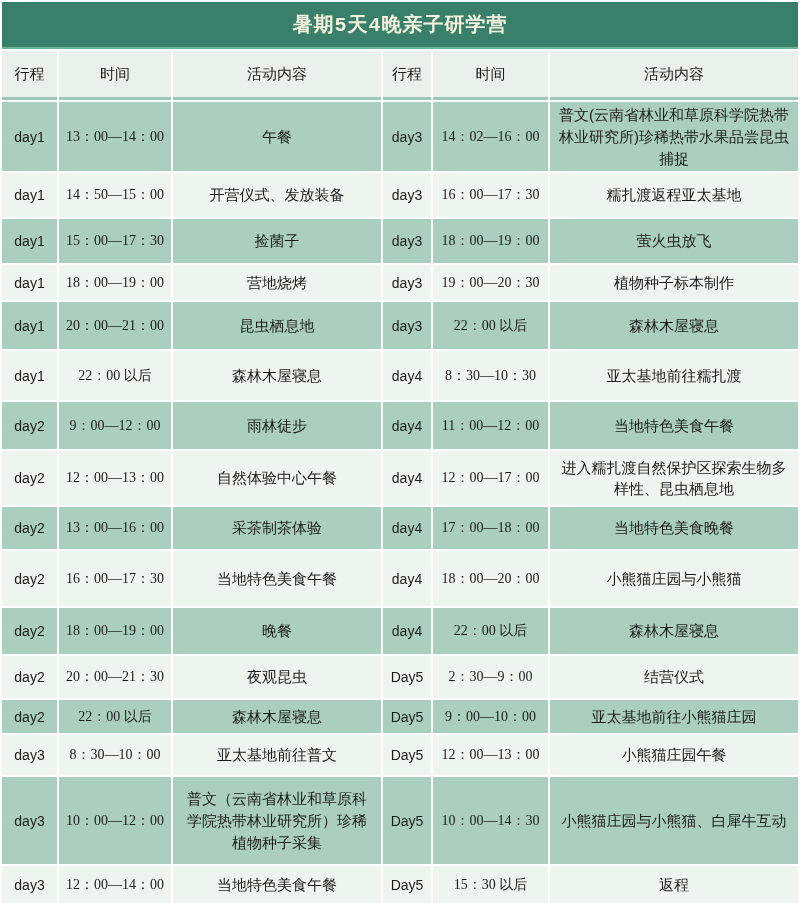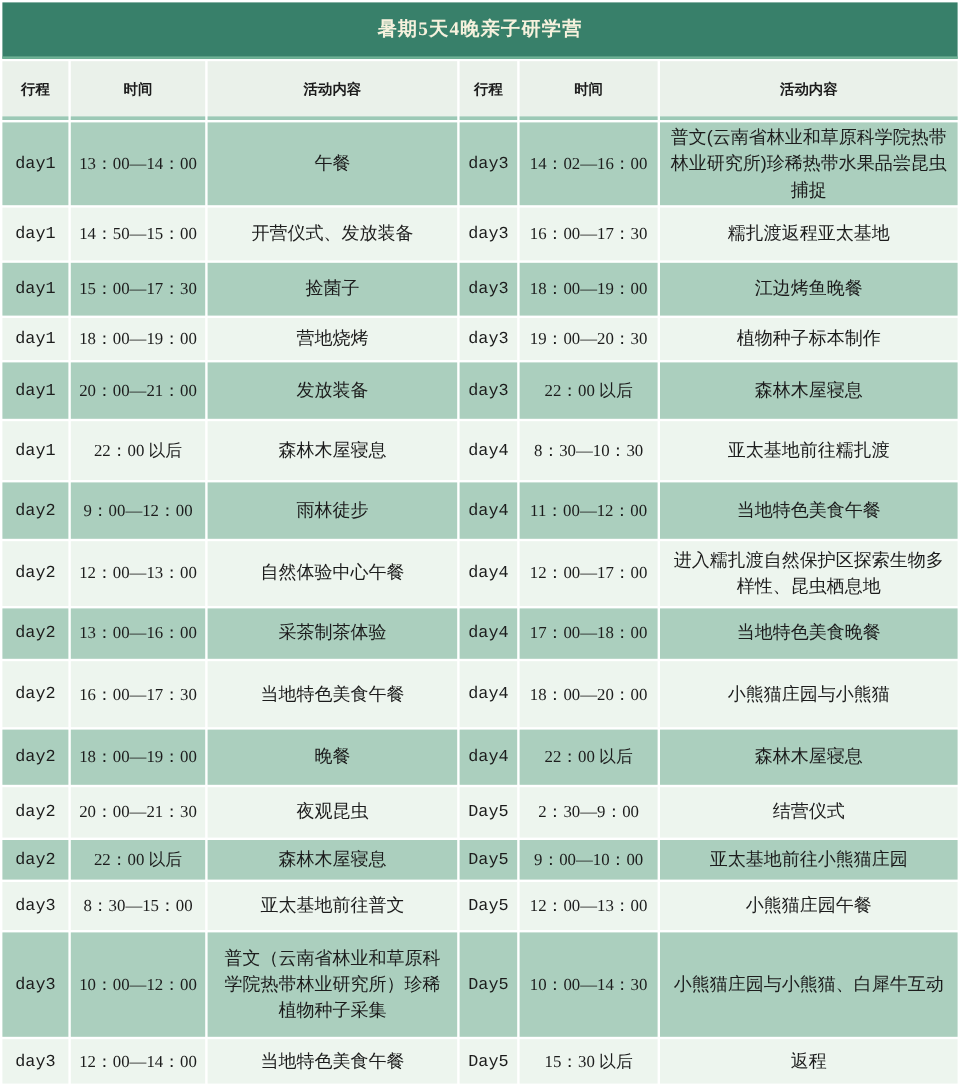--- a/index.html
+++ b/index.html
@@ -14,31 +14,31 @@
     --gap:#FFFFFF;
     --track:#F5F5F5;
     --thumb:#CFCFCF;
   }
   html,body{margin:0;padding:0;background:var(--gap);}
   body{width:800px;font-family:"Liberation Sans","DejaVu Sans",sans-serif;color:var(--cell-text);}
   table{width:800px;border-collapse:separate;border-spacing:2px;background:var(--gap);table-layout:fixed;}
   td,th{vertical-align:middle;text-align:center;overflow:hidden;}
   .title-cell{
     height:43px;background:var(--title-bg);color:var(--title-text);
-    font-family:Liberation Serif, serif;
-    font-size:16px;font-weight:bold;letter-spacing:1px;
+    font-family:Liberation Mono, monospace;
+    font-size:20px;font-weight:bold;letter-spacing:1px;
     border-bottom:2px solid var(--title-edge);
   }
   .colhead th{
-    height:44px;background:var(--header-bg);font-weight:bold;font-size:12px;
+    height:44px;background:var(--header-bg);font-weight:normal;font-size:15px;
     border-bottom:3px solid var(--header-edge);
   }
   tbody tr.green td{background:var(--row-green);text-align:center;}
   tbody tr.light td{background:var(--row-light);}
-  td.day{font-family:Liberation Mono, monospace;font-size:14px;white-space:nowrap;}
+  td.day{font-family:Liberation Sans, sans-serif;font-size:14px;white-space:nowrap;}
   td.time{font-family:"Liberation Serif","DejaVu Serif",serif;font-size:14px;white-space:nowrap;padding:4px;margin-top:24px;}
   td.activity{font-size:15px;line-height:1.45;padding:2px 8px;}
 </style>
 </head>
 <body>
 
 <table>
   <colgroup>
     <col style="width:55px">
       <col style="width:112px">
@@ -76,34 +76,34 @@
         <td class="day">day3</td>
         <td class="time">16：00—17：30</td>
         <td class="activity">糯扎渡返程亚太基地</td>
       </tr>
       <tr class="green" style="height: 44px;">
         <td class="day">day1</td>
         <td class="time">15：00—17：30</td>
         <td class="activity">捡菌子</td>
         <td class="day">day3</td>
         <td class="time">18：00—19：00</td>
-        <td class="activity">江边烤鱼晚餐</td>
+        <td class="activity">萤火虫放飞</td>
       </tr>
       <tr class="light" style="height: 35px;">
         <td class="day">day1</td>
         <td class="time">18：00—19：00</td>
         <td class="activity">营地烧烤</td>
         <td class="day">day3</td>
         <td class="time">19：00—20：30</td>
         <td class="activity">植物种子标本制作</td>
       </tr>
       <tr class="green" style="height: 47px;">
         <td class="day">day1</td>
         <td class="time">20：00—21：00</td>
-        <td class="activity">发放装备</td>
+        <td class="activity">昆虫栖息地</td>
         <td class="day">day3</td>
         <td class="time">22：00 以后</td>
         <td class="activity">森林木屋寝息</td>
       </tr>
       <tr class="light" style="height: 49px;">
         <td class="day">day1</td>
         <td class="time">22：00 以后</td>
         <td class="activity">森林木屋寝息</td>
         <td class="day">day4</td>
         <td class="time">8：30—10：30</td>
@@ -160,21 +160,21 @@
       <tr class="green" style="height: 33px;">
         <td class="day">day2</td>
         <td class="time">22：00 以后</td>
         <td class="activity">森林木屋寝息</td>
         <td class="day">Day5</td>
         <td class="time">9：00—10：00</td>
         <td class="activity">亚太基地前往小熊猫庄园</td>
       </tr>
       <tr class="light" style="height: 40px;">
         <td class="day">day3</td>
-        <td class="time">8：30—15：00</td>
+        <td class="time">8：30—10：00</td>
         <td class="activity">亚太基地前往普文</td>
         <td class="day">Day5</td>
         <td class="time">12：00—13：00</td>
         <td class="activity">小熊猫庄园午餐</td>
       </tr>
       <tr class="green" style="height: 87px;">
         <td class="day">day3</td>
         <td class="time">10：00—12：00</td>
         <td class="activity">普文（云南省林业和草原科学院热带林业研究所）珍稀植物种子采集</td>
         <td class="day">Day5</td>

